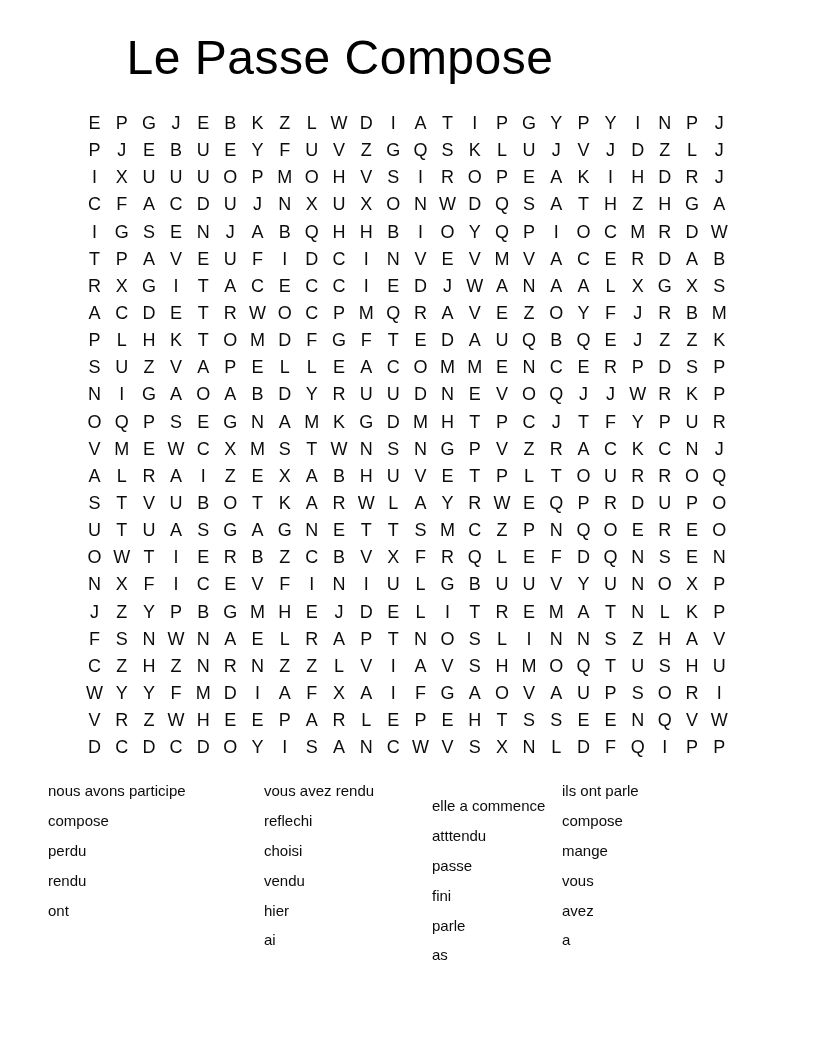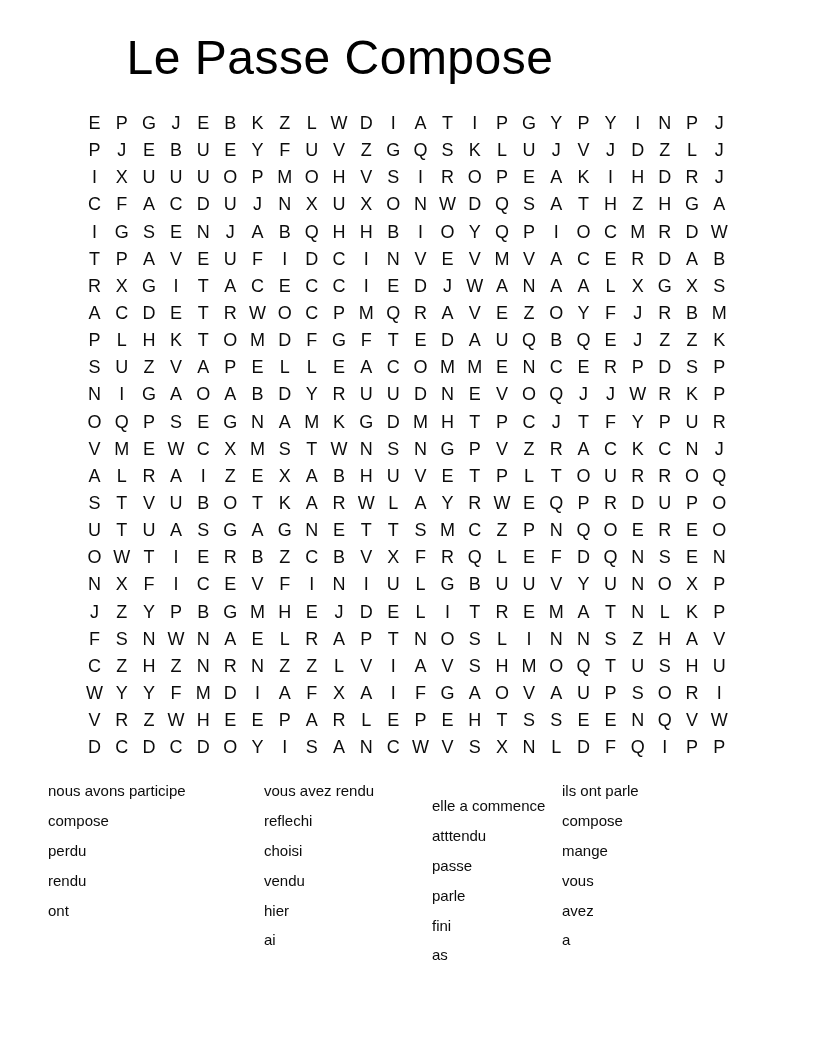--- a/index.html
+++ b/index.html
@@ -664,22 +664,22 @@
         <div class="witem">reflechi</div>
         <div class="witem">choisi</div>
         <div class="witem">vendu</div>
         <div class="witem">hier</div>
         <div class="witem">ai</div>
       </div>
       <div class="wcol wcol-2">
         <div class="witem">elle a commence</div>
         <div class="witem">atttendu</div>
         <div class="witem">passe</div>
+        <div class="witem">fini</div>
         <div class="witem">parle</div>
-        <div class="witem">fini</div>
         <div class="witem">as</div>
       </div>
       <div class="wcol wcol-3">
         <div class="witem">ils ont parle</div>
         <div class="witem">compose</div>
         <div class="witem">mange</div>
         <div class="witem">vous</div>
         <div class="witem">avez</div>
         <div class="witem">a</div>
       </div>

